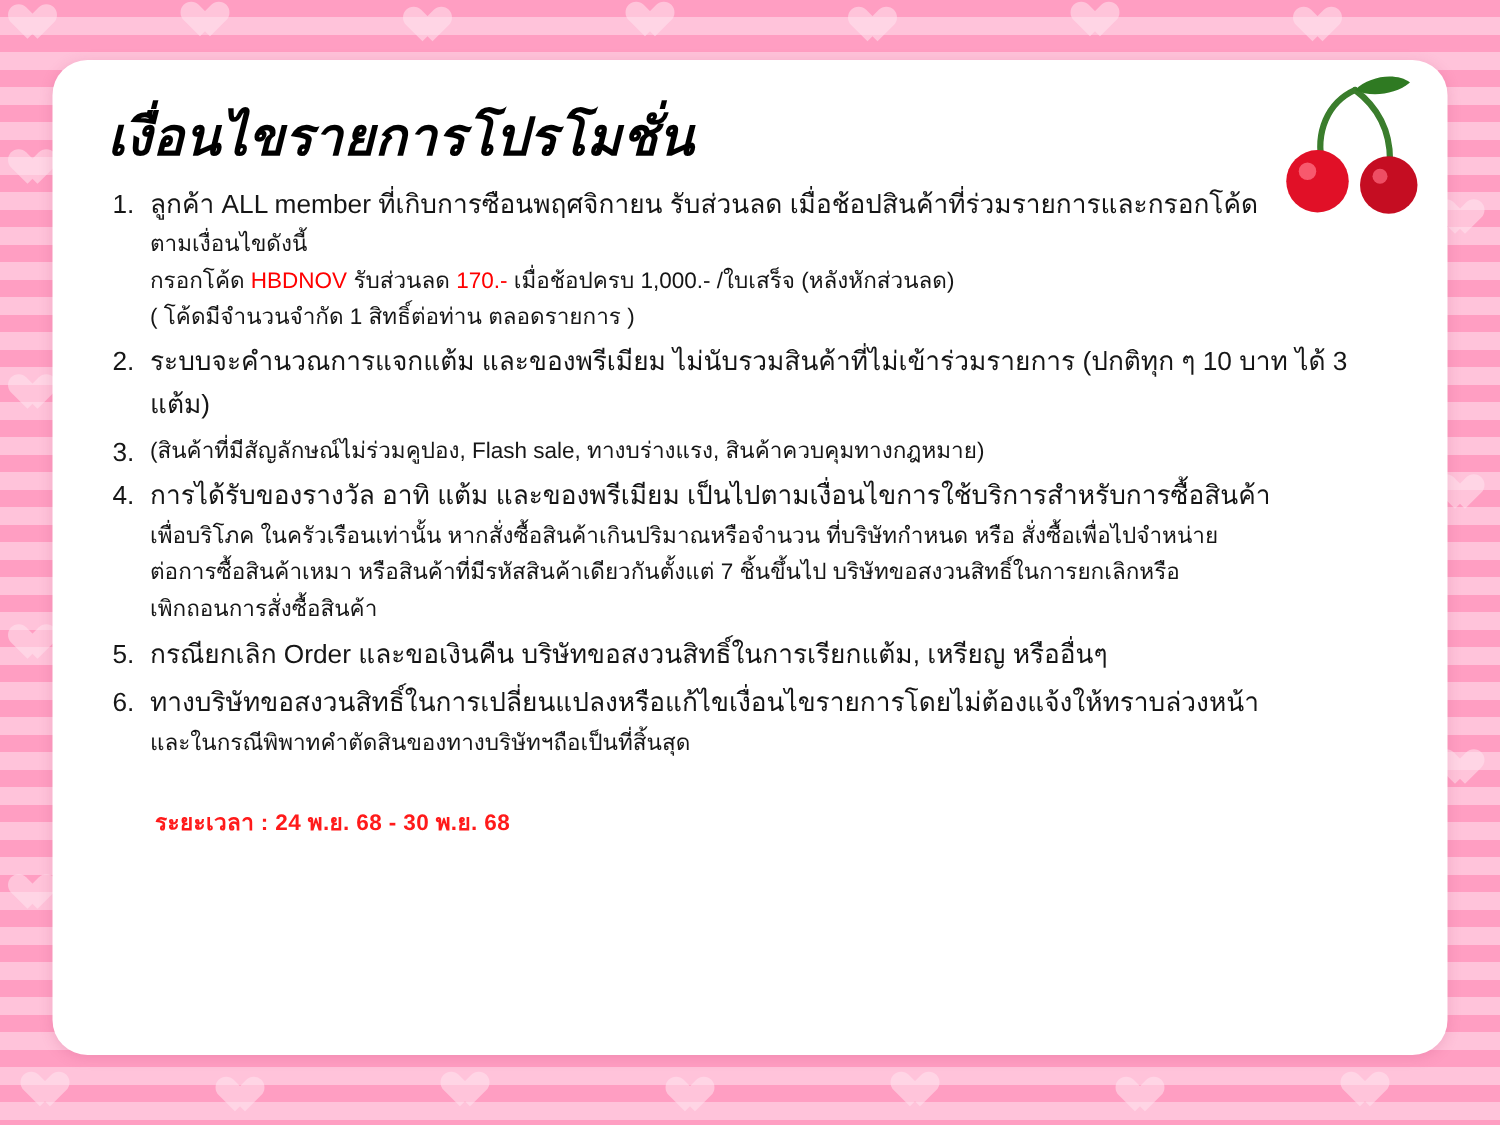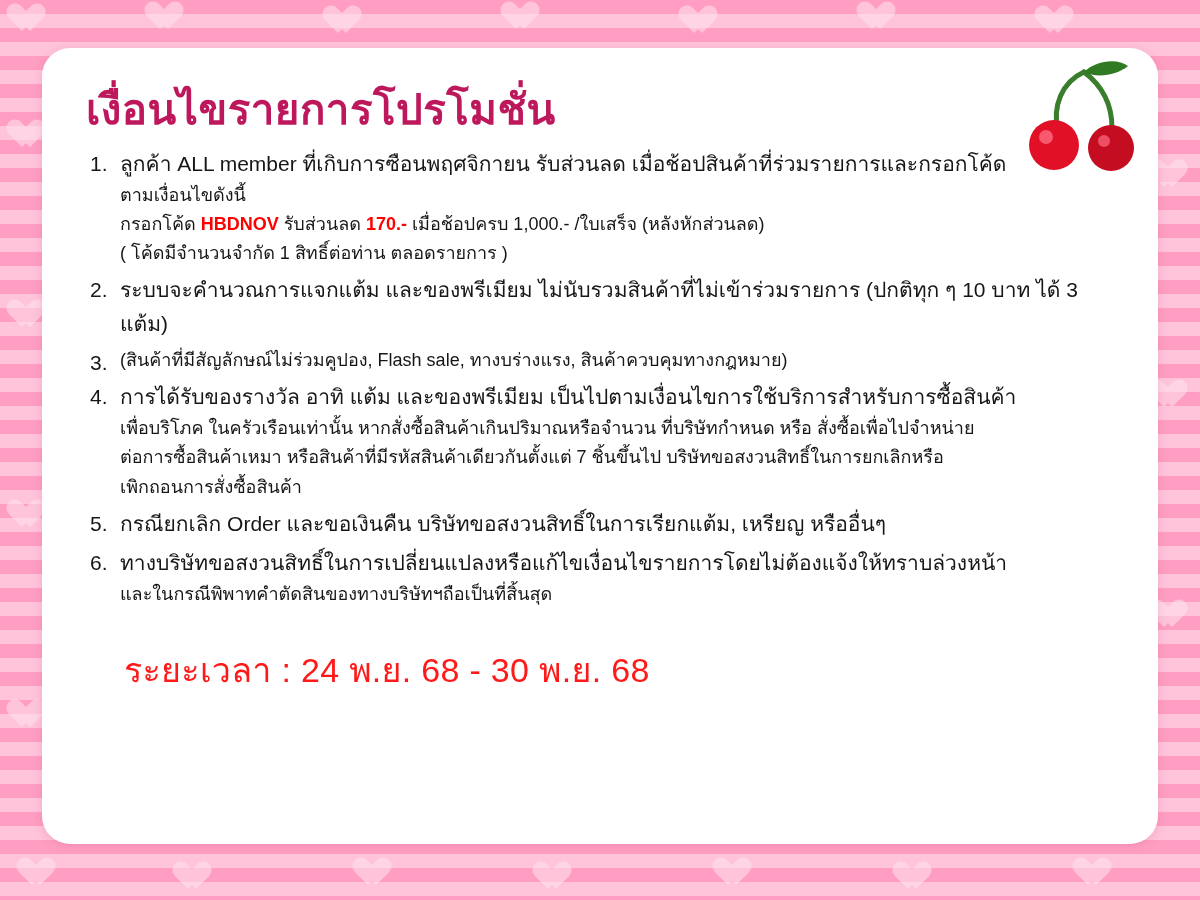--- a/index.html
+++ b/index.html
@@ -74,22 +74,23 @@
     top: 6px;
     width: 140px;
     height: 120px;
   }
 
   h1.title {
     margin: 0 0 10px 0;
     font-size: 42px;
     line-height: 1.25;
     font-weight: bold;
-    color: #be185d;
+    color: #000000;
     letter-spacing: 0.5px;
+    font-style: italic;
   }
 
   ol.terms {
     margin: 0;
     padding: 0;
     list-style: none;
     counter-reset: term;
   }
   ol.terms > li {
     position: relative;
@@ -109,27 +110,27 @@
     color: #161616;
   }
   .sub {
     display: block;
     font-size: 18px;
     line-height: 1.62;
     color: #161616;
   }
   .hl {
     color: #ff0000;
-    font-weight: bold;
+    font-weight: normal;
   }
   .period {
     margin-top: 34px;
     padding-left: 38px;
-    font-size: 34px;
-    font-weight: normal;
+    font-size: 18px;
+    font-weight: bold;
     color: #ff1a1a;
     letter-spacing: 0.3px;
   }
 </style>
 </head>
 <body>
 
 <div class="page">
 
   <div class="hearts">

